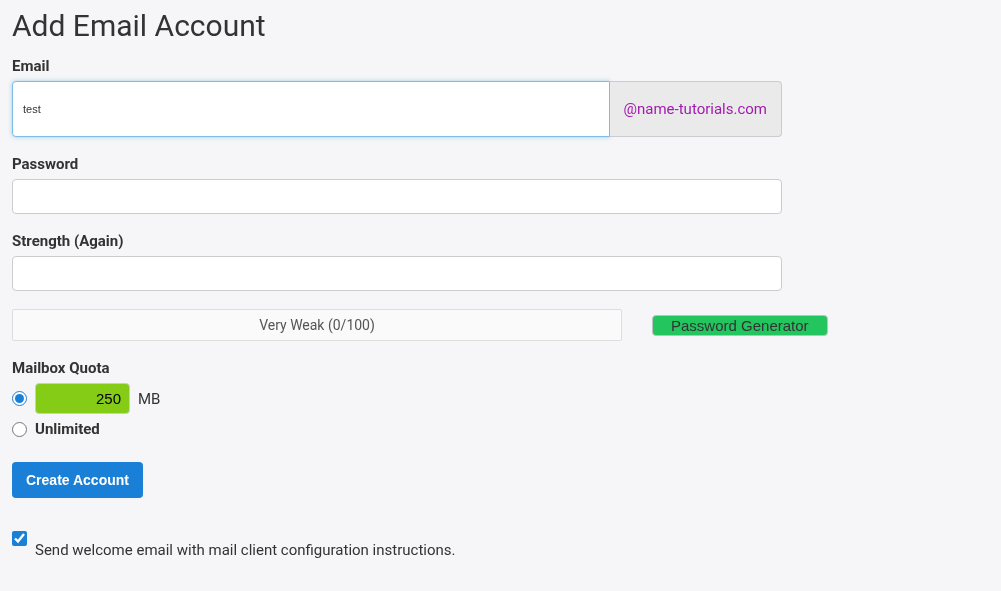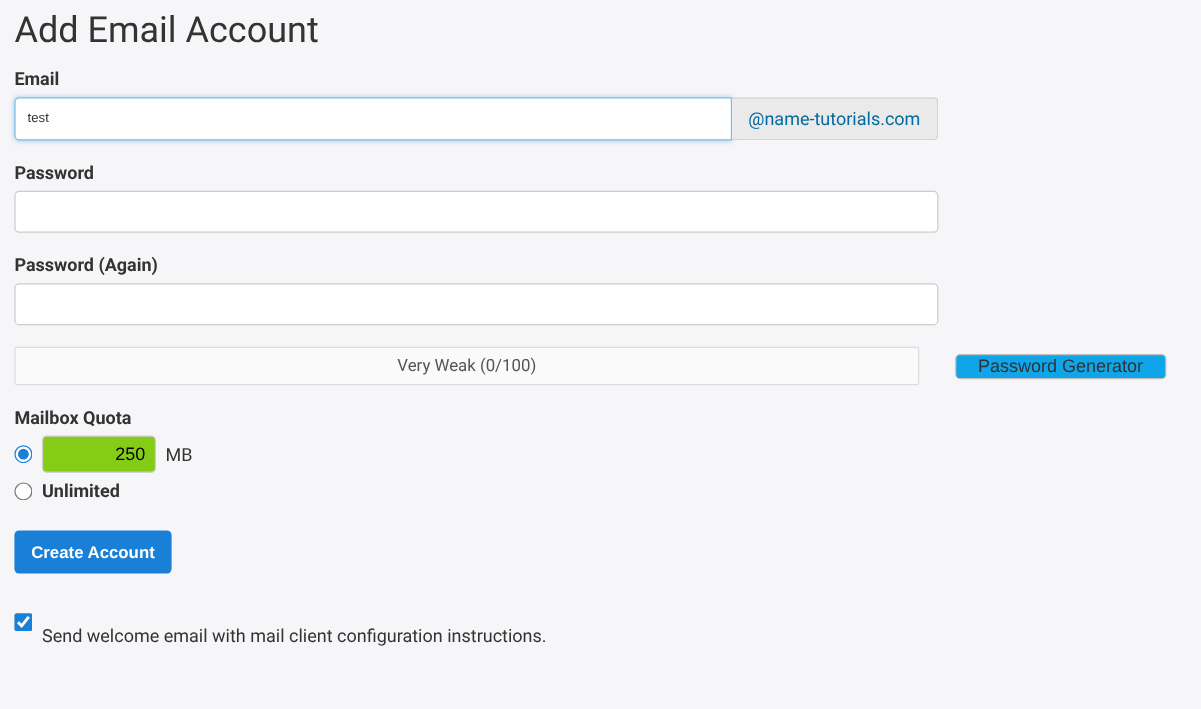--- a/index.html
+++ b/index.html
@@ -42,57 +42,57 @@
       border: 1px solid #7bbde8;
       border-radius: 4px 0 0 4px;
       outline: none;
       background: #fff;
       box-shadow: 0 0 4px rgba(80,160,220,0.5);
       color: #333;
     }
     .domain-suffix {
       display: flex;
       align-items: center;
-      padding: 8px 14px;
+      padding: 18px 14px;
       background: #eaeaea;
       border: 1px solid #ccc;
       border-left: none;
       border-radius: 0 4px 4px 0;
-      color: #0369a1;
+      color: #a21caf;
       font-size: 15px;
     }
     .text-input {
       width: 770px;
       padding: 8px 10px;
       font-size: 15px;
       border: 1px solid #ccc;
       border-radius: 4px;
       outline: none;
       background: #fff;
       color: #333;
     }
     .strength-row {
       display: flex;
       align-items: center;
       gap: 30px;
     }
     .strength-meter {
-      width: 754px;
+      width: 610px;
       padding: 7px 10px;
       font-size: 14px;
       text-align: center;
       background: #fafafa;
       border: 1px solid #ddd;
       border-radius: 2px;
       color: #555;
     }
     .pwgen-btn {
       padding: 1px 18px;
       font-size: 15px;
-      background: #0ea5e9;
+      background: #22c55e;
       border: 1px solid #bfbfbf;
       border-radius: 4px;
       color: #333;
       cursor: pointer;
     }
     .info-icon {
       display: inline-flex;
       align-items: center;
       justify-content: center;
       width: 15px;
@@ -183,21 +183,21 @@
     <div class="domain-suffix">@name-tutorials.com</div>
   </div>
 </div>
 
 <div class="form-section">
   <label class="form-label">Password</label>
   <input type="password" class="text-input" value="" style="">
 </div>
 
 <div class="form-section">
-  <label class="form-label">Password (Again)</label>
+  <label class="form-label">Strength (Again)</label>
   <input type="password" class="text-input" value="" style="">
 </div>
 
 <div class="form-section">
   <div class="strength-row">
     <div class="strength-meter">Very Weak (0/100)</div>
     <button type="button" class="pwgen-btn">Password Generator</button>
   </div>
 </div>
 

